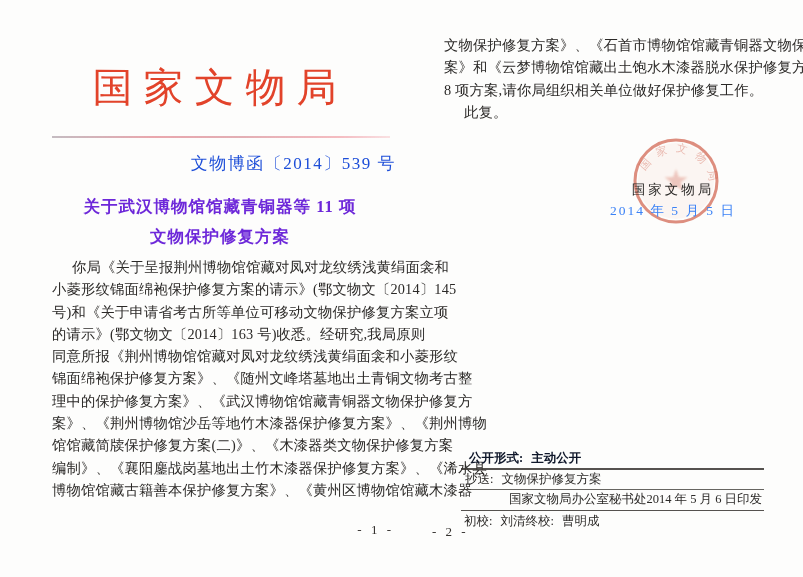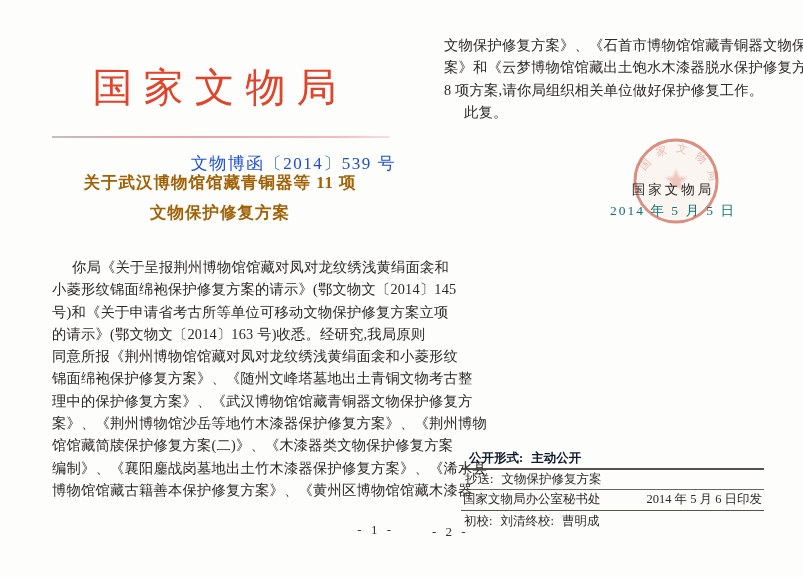--- a/index.html
+++ b/index.html
@@ -26,23 +26,23 @@
       rgba(150,135,145,.55), rgba(225,130,140,.7) 30%,
       rgba(205,110,120,.55) 55%, rgba(240,160,168,.7) 85%,
       rgba(245,190,195,.45));
     filter:blur(.3px);
   }
   .doc-number{
     position:absolute;top:152px;right:4px;
     font-size:17px;letter-spacing:1.5px;color:#1d4ed8;white-space:nowrap;
   }
   .doc-title{
-    position:absolute;top:168px;left:0;width:100%;
+    position:absolute;top:192px;left:0;width:100%;
     text-align:center;font-weight:bold;font-size:16.5px;
-    line-height:30px;letter-spacing:1px;color:#a16207;
+    line-height:30px;letter-spacing:1px;color:#6d28d9;
   }
   .body-block{position:absolute;left:12px;top:256px;width:346px;}
   .bline{
     height:22.3px;line-height:22.3px;font-size:14.3px;
     white-space:nowrap;letter-spacing:.2px;color:#2b2927;
   }
   .indent{padding-left:20px;}
   .pagenum{
     position:absolute;font-size:13px;letter-spacing:3px;color:#34312e;
     white-space:nowrap;
@@ -53,29 +53,29 @@
   
   .body-block2{position:absolute;left:14px;top:34px;width:346px;}
 
   .seal{position:absolute;left:200px;top:136px;width:92px;height:92px;}
   .seal svg{display:block;filter:blur(.4px);}
   .sig{
     position:absolute;left:118px;top:181px;width:250px;
     text-align:center;
   }
   .sig-org{font-size:13.5px;line-height:18px;letter-spacing:3px;color:#2b2927;}
-  .sig-date{font-size:13.5px;line-height:18px;letter-spacing:2px;margin-top:3px;color:#0f766e;}
+  .sig-date{font-size:13.5px;line-height:18px;letter-spacing:2px;margin-top:3px;color:#3b82f6;}
 
   .footer-block{position:absolute;left:31px;top:451px;width:303px;font-size:12.5px;color:#2b2927;}
   .frow{white-space:nowrap;}
   .f1{height:17px;line-height:15px;font-weight:bold;color:#0f172a;
       border-bottom:2px solid rgba(55,52,48,.85);padding-left:8px;}
   .f2{height:19px;line-height:19px;border-bottom:1px solid rgba(65,62,58,.8);padding-left:4px;}
   .f3{height:20px;line-height:19px;border-bottom:1.5px solid rgba(55,52,48,.85);
-      display:flex;justify-content:space-between;padding:0 2px 0 2px;}
+      display:flex;justify-content:flex-end;padding:0 2px 0 2px;}
   .f4{height:20px;line-height:20px;padding-left:3px;}
   .gap-before{}
   .sp{margin-left:8px;}
 </style>
 </head>
 <body>
 
 <div class="canvas">
 
   <div class="page page1">

